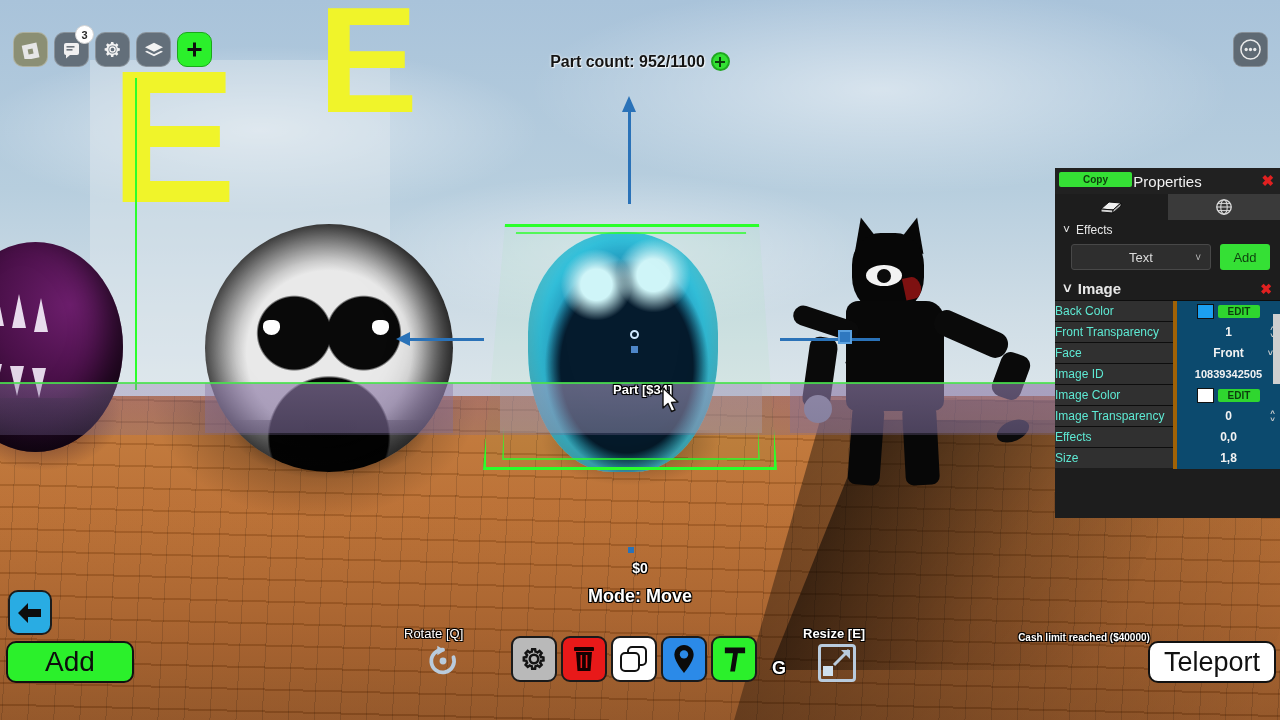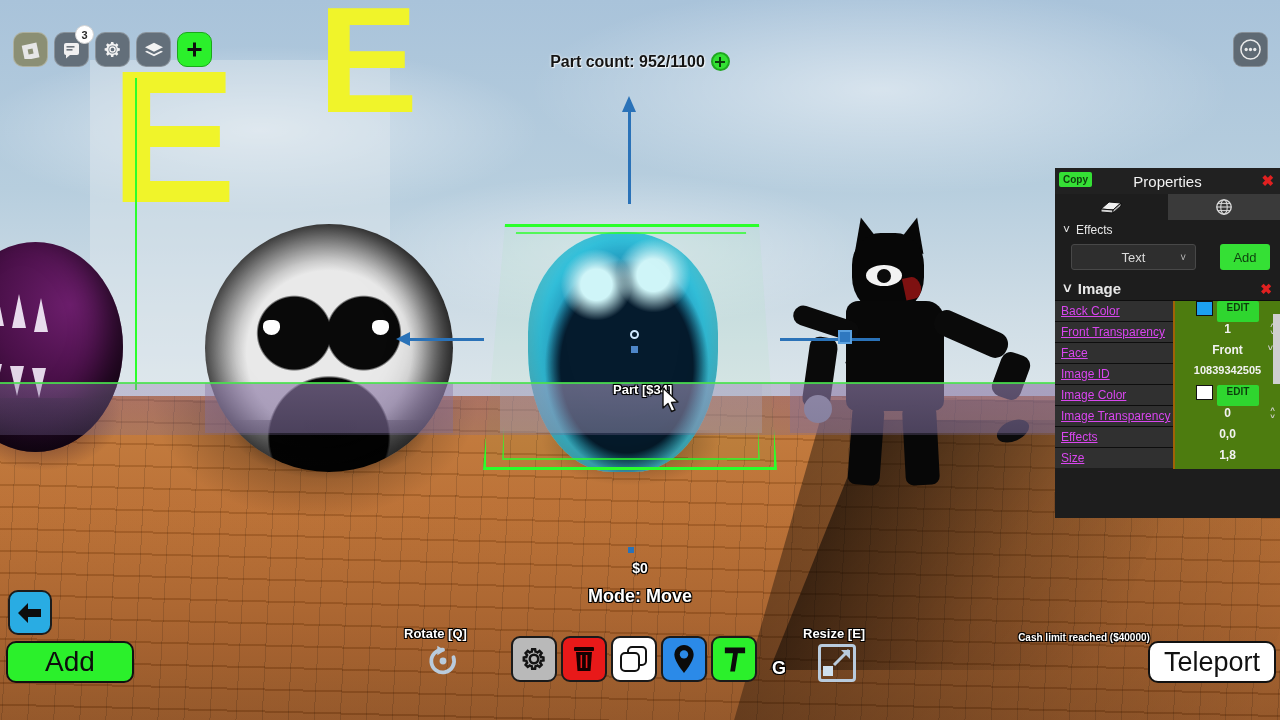--- a/index.html
+++ b/index.html
@@ -182,42 +182,42 @@
               background:#5f6a74; border:1px solid rgba(255,255,255,.25);
               display:flex; align-items:center; justify-content:center; }
 
   
   #props { position:absolute; left:1055px; top:168px; width:225px; height:350px;
            background:#1d1d1d; z-index:35; font-family:"Liberation Sans", sans-serif; }
   .pp-title { position:relative; height:26px; background:#212121;
               display:flex; align-items:center; justify-content:center;
               color:#f2f2f2; font-size:15px; }
   .pp-copy { position:absolute; left:4px; top:4px; background:#35e035; color:#0d3d0d;
-             font-size:10px; padding:2px 4px; border-radius:2px; font-weight:700; }
+             font-size:10px; padding:2px 24px; border-radius:2px; font-weight:700; }
   .pp-close { position:absolute; right:6px; top:4px; color:#e02020; font-size:15px; font-weight:900; }
   .pp-tabs { display:flex; height:26px; }
   .pp-tab { flex:1; display:flex; align-items:center; justify-content:center; }
   .pp-tab.active { background:#1d1d1d; }
   .pp-tab.inactive { background:#3a3a3a; }
   .pp-section { display:flex; align-items:center; gap:6px; padding:3px 8px;
                 color:#e8e8e8; font-size:12px; position:relative; }
   .pp-section.bold { font-size:15px; font-weight:700; }
   .pp-sec-x { position:absolute; right:8px; color:#e02020; font-size:14px; font-weight:900; }
-  .pp-effrow { display:flex; align-items:center; gap:24px; padding:4px 10px 7px 16px; }
+  .pp-effrow { display:flex; align-items:center; gap:9px; padding:4px 10px 7px 16px; }
   .pp-dd { flex:1; height:26px; background:#2e2e2e; border:1px solid #484848; border-radius:3px;
            display:flex; align-items:center; justify-content:center; position:relative;
            color:#dcdcdc; font-size:13px; }
   .pp-dd .chev { position:absolute; right:9px; color:#bdbdbd; font-size:10px; }
   .pp-add { width:50px; height:26px; background:#35e035; border-radius:3px; color:#0e3f0e;
             font-size:13px; display:flex; align-items:center; justify-content:center; }
   .prow { display:flex; align-items:center; height:21px; border-top:1px solid #0d0d0d;
           background:#303030; }
-  .prow .k { width:118px; padding-left:6px; color:#d946ef; font-size:12px; white-space:nowrap; overflow:hidden;text-decoration:underline; }
-  .prow .v { flex:1; height:21px; background:#4d7c0f; border-left:2px solid #a16207;
-             display:flex; justify-content:center; position:relative;
+  .prow .k { width:118px; color:#5eead4; font-size:12px; white-space:nowrap; overflow:hidden; }
+  .prow .v { flex:1; height:21px; background:#0c4a6e; border-left:4px solid #a16207;
+             display:flex; align-items:center; justify-content:center; position:relative;
              color:#f2f2f2; font-size:12px; font-weight:700; }
   .prow .v.small { font-size:11px; }
   .swatch { width:17px; height:15px; border:1px solid #111; margin-right:4px; }
   .edit-btn { background:#2fd62f; color:#0d3d0d; font-size:10px; font-weight:700;
               padding:1px 10px; border-radius:2px; }
   .spin { position:absolute; right:5px; color:#cfcfcf; font-size:8px; line-height:7px; text-align:center; }
   .chev-s { position:absolute; right:7px; color:#cfcfcf; font-size:9px; }
   .pp-scroll { position:absolute; right:0; top:146px; width:7px; height:70px; background:#cfcfcf; }
 
   
@@ -227,21 +227,21 @@
   .hud-coords { font-size:17px; font-weight:700; margin-top:1px; }
   .hud-mode { font-size:18px; font-weight:700; margin-top:10px; }
 
   .back-btn { position:absolute; left:8px; top:590px; width:44px; height:45px; border-radius:10px;
               background:#29ace3; border:2px solid #1c1c1c; display:flex; align-items:center;
               justify-content:center; z-index:25; }
   .add-btn { position:absolute; left:6px; top:641px; width:128px; height:42px; border-radius:10px;
              background:#2bf02b; border:2px solid #111; display:flex; align-items:center;
              justify-content:center; font-size:28px; color:#0d0d0d; z-index:25; }
 
-  .rotate-lbl { position:absolute; left:404px; top:626px; font-size:13px; font-weight:700; color:#fff;
+  .rotate-lbl { position:absolute; left:404px; top:626px; font-size:13px; font-weight:400; color:#fff;
                 text-shadow:-1px -1px 0 #000,1px -1px 0 #000,-1px 1px 0 #000,1px 1px 0 #000; z-index:25; }
   .rotate-ico { position:absolute; left:424px; top:642px; z-index:25; }
   .resize-lbl { position:absolute; left:803px; top:626px; font-size:13px; font-weight:700; color:#fff;
                 text-shadow:-1px -1px 0 #000,1px -1px 0 #000,-1px 1px 0 #000,1px 1px 0 #000; z-index:25; }
   .resize-ico { position:absolute; left:818px; top:644px; width:38px; height:38px;
                 border:3px solid #b9cbdd; border-radius:4px; z-index:25; }
 
   .toolbar { position:absolute; left:511px; top:636px; display:flex; gap:4px; z-index:25; }
   .tool { width:46px; height:46px; border-radius:9px; border:2px solid #1a1a1a;
           display:flex; align-items:center; justify-content:center; }

